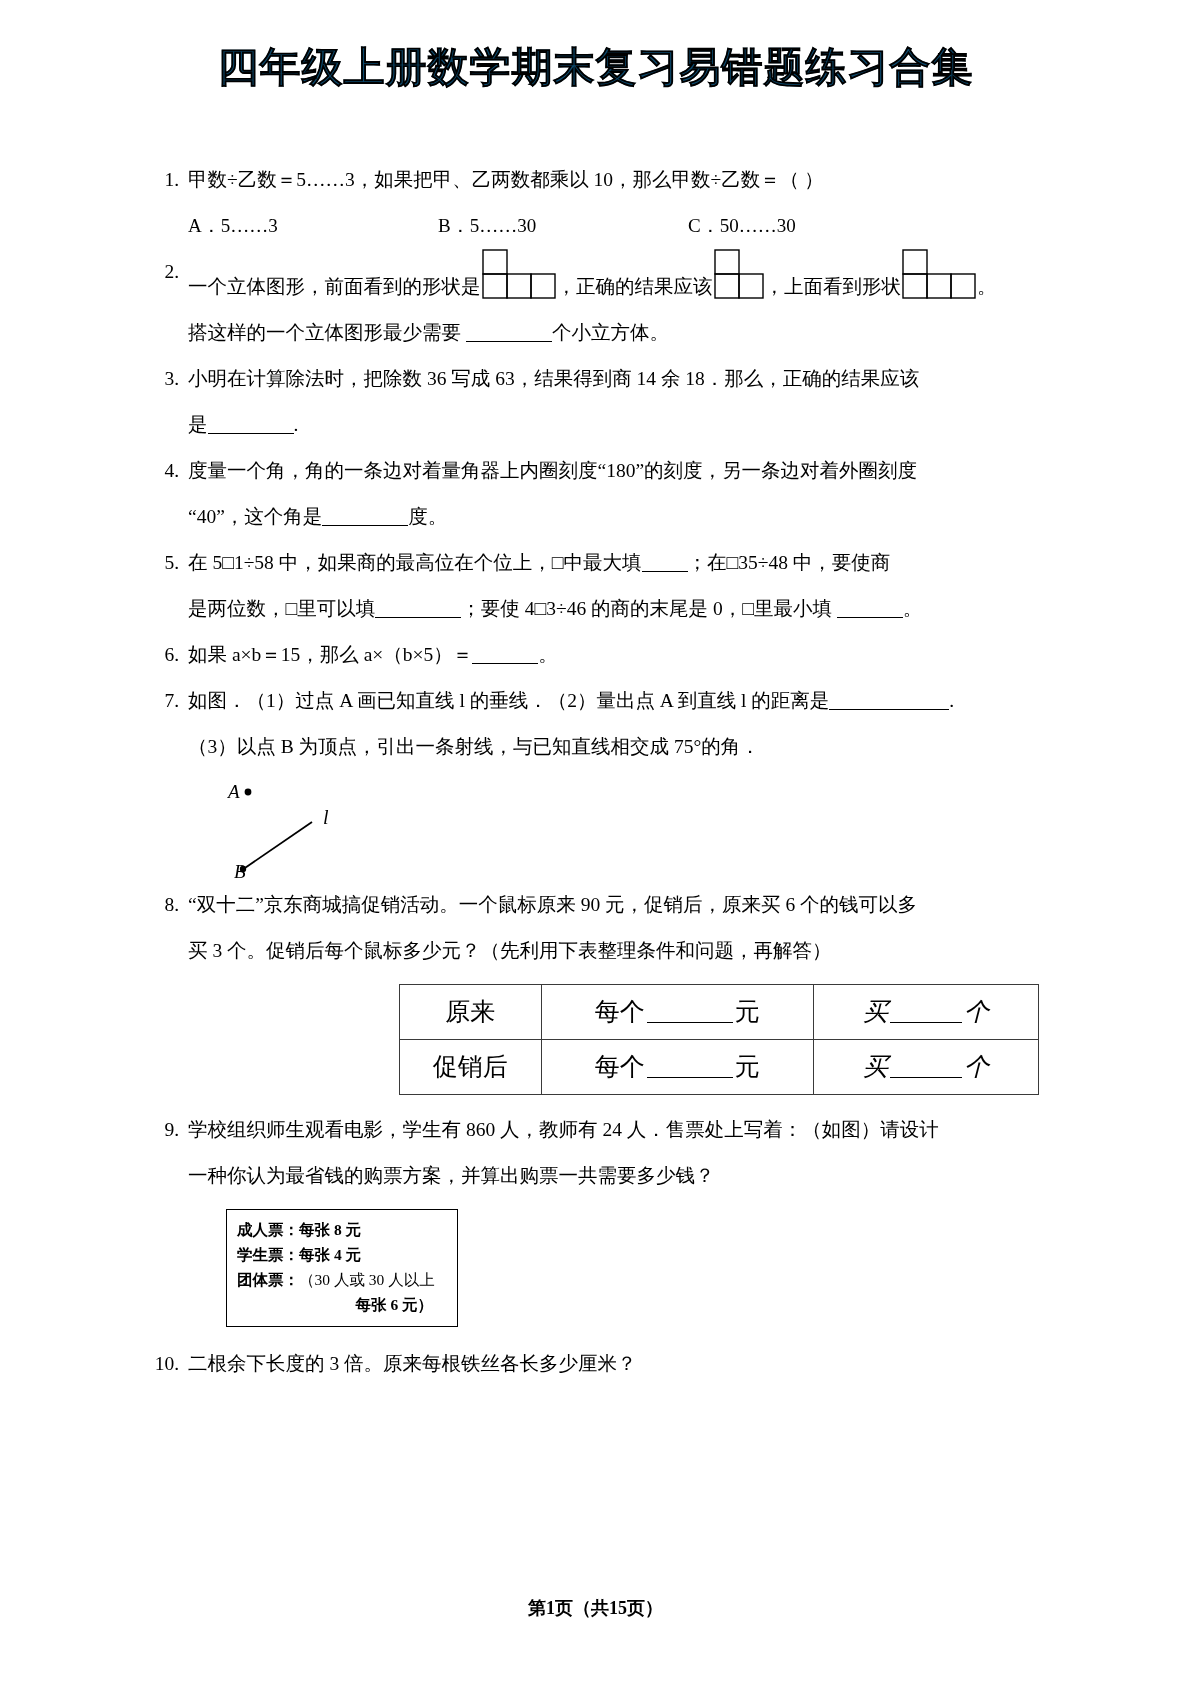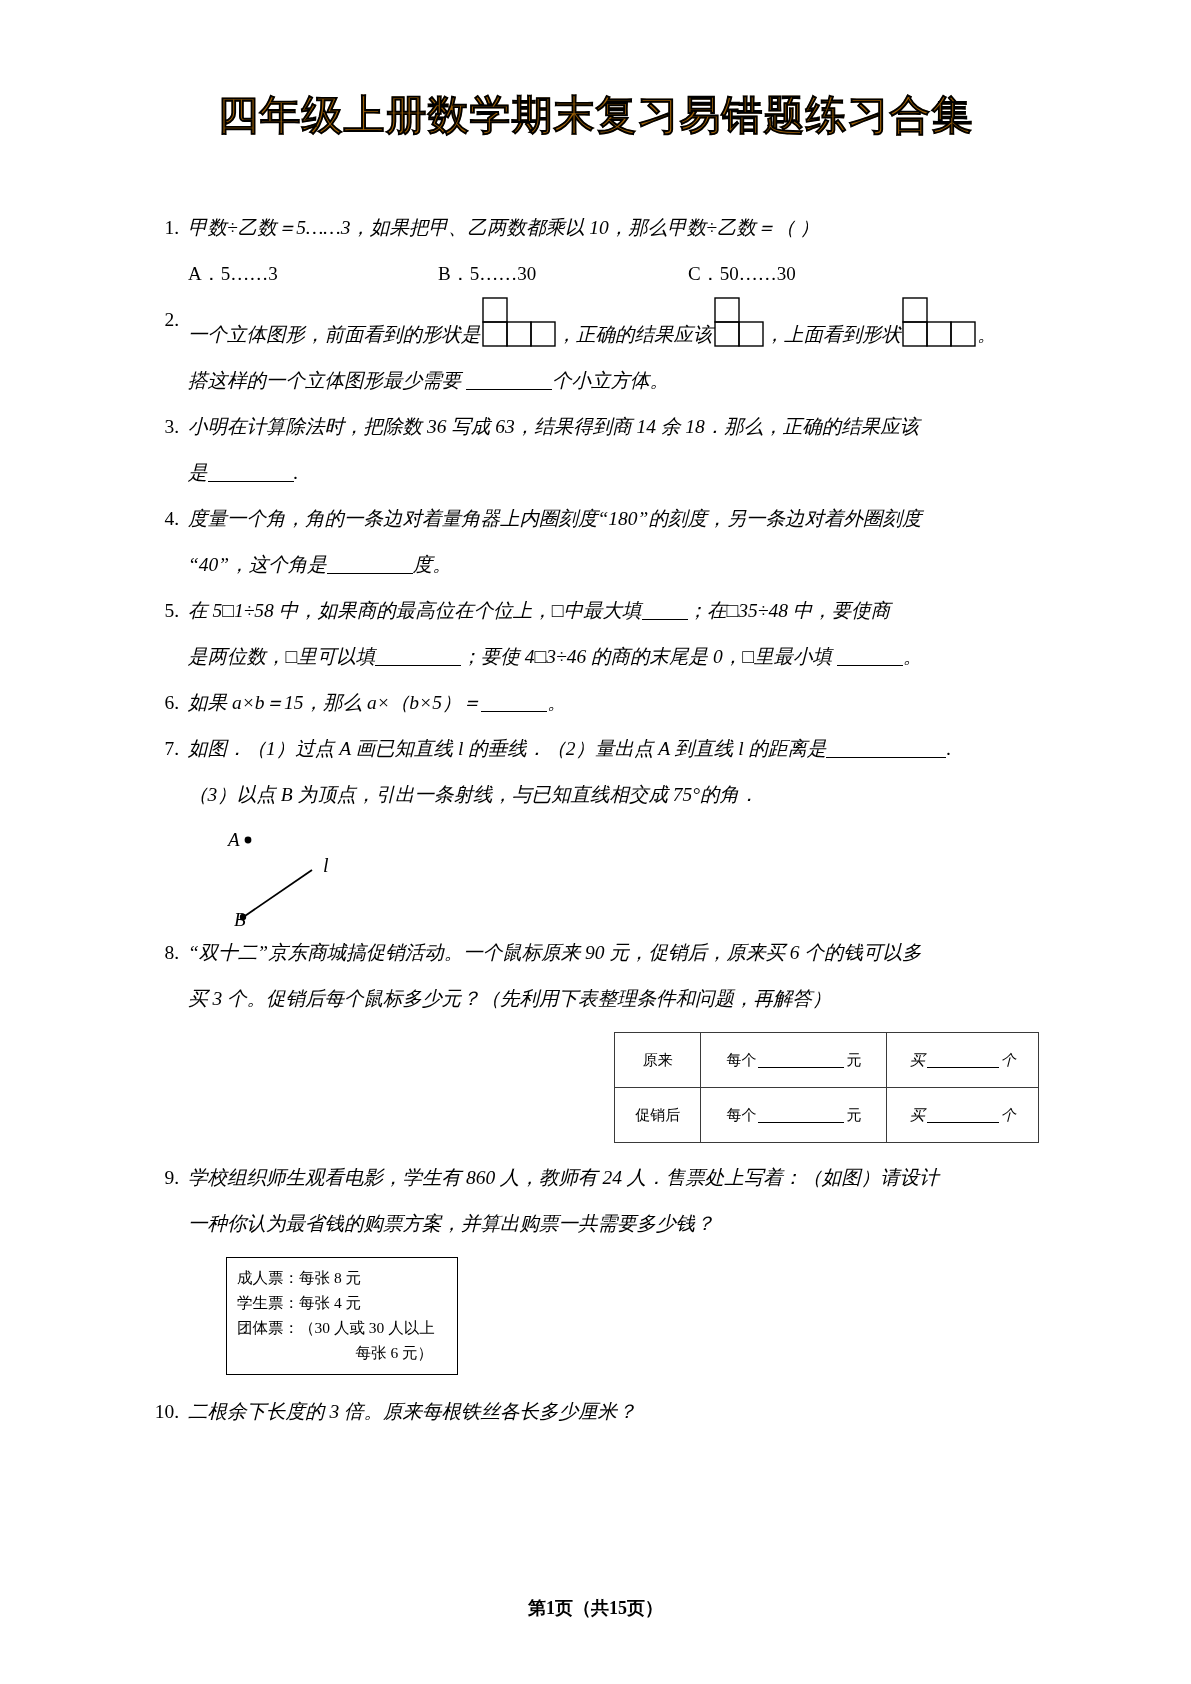--- a/index.html
+++ b/index.html
@@ -19,22 +19,22 @@
     position: relative;
     padding: 0;
   }
   .doc-title {
     text-align: center;
     font-family: "DejaVu Sans", "Liberation Sans", sans-serif;
     font-weight: bold;
     font-size: 41px;
     letter-spacing: 1px;
     margin: 0;
-    padding-top: 88px;
-    color: #a16207;
+    padding-top: 40px;
+    color: #0c4a6e;
     -webkit-text-stroke: 0.6px #000;
   }
   .content {
     margin-top: 62px;
     padding-left: 152px;
     padding-right: 152px;
   }
   .q {
     display: flex;
     font-size: 19.5px;
@@ -44,21 +44,21 @@
   .q-num {
     width: 36px;
     flex: 0 0 36px;
     text-align: right;
     padding-right: 9px;
     font-family: "Liberation Serif", serif;
   }
   .q-body {
     flex: 1 1 auto;
   }
-  .line { line-height: 46px; font-style: italic; }
+  .line { line-height: 46px; }
   .blank-xs { display:inline-block; border-bottom:1px solid #000; width:46px; vertical-align:-3px; }
   .blank-sm { display:inline-block; border-bottom:1px solid #000; width:66px; vertical-align:-3px; }
   .blank-md { display:inline-block; border-bottom:1px solid #000; width:86px; vertical-align:-3px; }
   .blank-lg { display:inline-block; border-bottom:1px solid #000; width:120px; vertical-align:-3px; }
   .opts {
     display: flex;
     font-size: 19px;
     line-height: 46px;
     padding-left: 36px;
   }
@@ -75,22 +75,22 @@
   .geo {
     position: relative;
     height: 108px;
     margin-left: 38px;
     margin-top: 4px;
   }
   
   .t8-wrap { display:flex; justify-content:flex-end; margin-top: 10px; margin-bottom: 12px; }
   table.t8 {
     border-collapse: collapse;
-    font-size: 15px;
-    width: 425px;
+    font-size: 25px;
+    width: 640px;
   }
   table.t8 td {
     border: 1px solid #3a3a3a;
     height: 55px;
     text-align: center;
     padding: 0 6px;
     white-space: nowrap;
   }
   table.t8 td.c1 { width: 119px; }
   table.t8 td.c2 { width: 229px; }
@@ -100,21 +100,21 @@
   
   .ticketbox {
     border: 1.6px solid #000;
     width: 232px;
     padding: 7px 10px 9px 10px;
     margin-left: 38px;
     margin-top: 10px;
     font-size: 15.5px;
     line-height: 25px;
   }
-  .ticketbox .bold { font-weight: normal; margin-top: 29px; }
+  .ticketbox .bold { font-weight: bold; margin-top: 29px; }
   .ticketbox .r2 { text-align: right; padding-right: 14px;}
   .footer {
     position: absolute;
     bottom: 64px;
     left: 0;
     width: 100%;
     text-align: center;
     font-size: 18px;
     font-weight: bold;
   }

